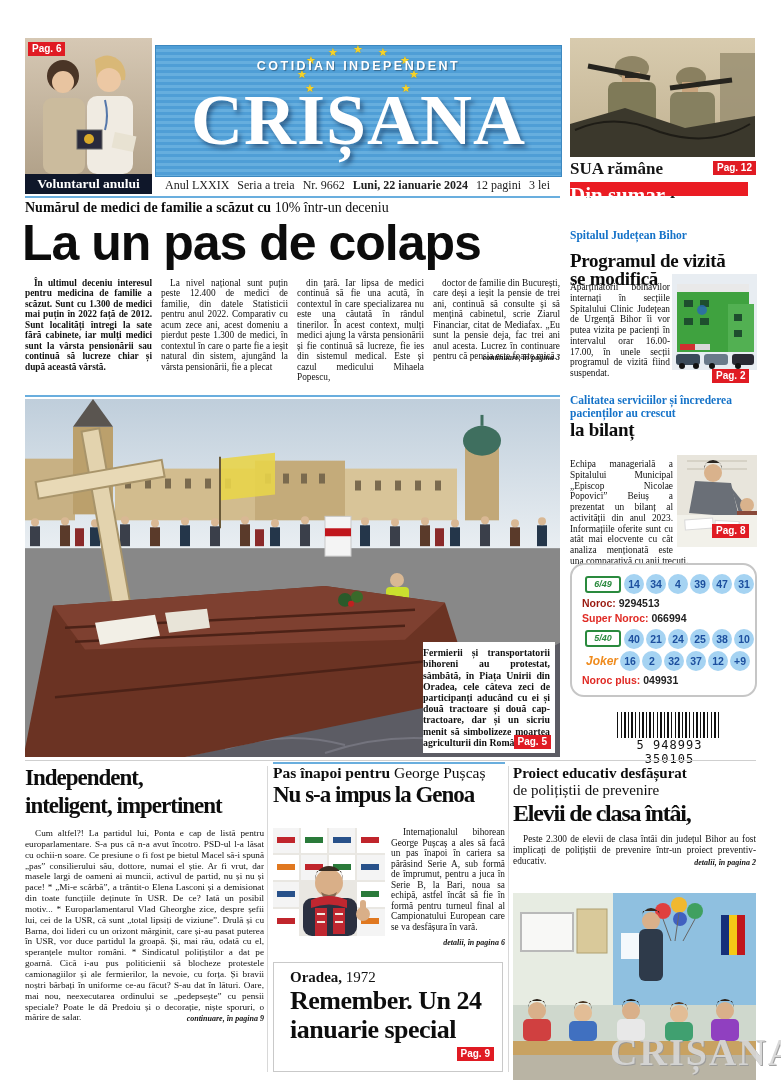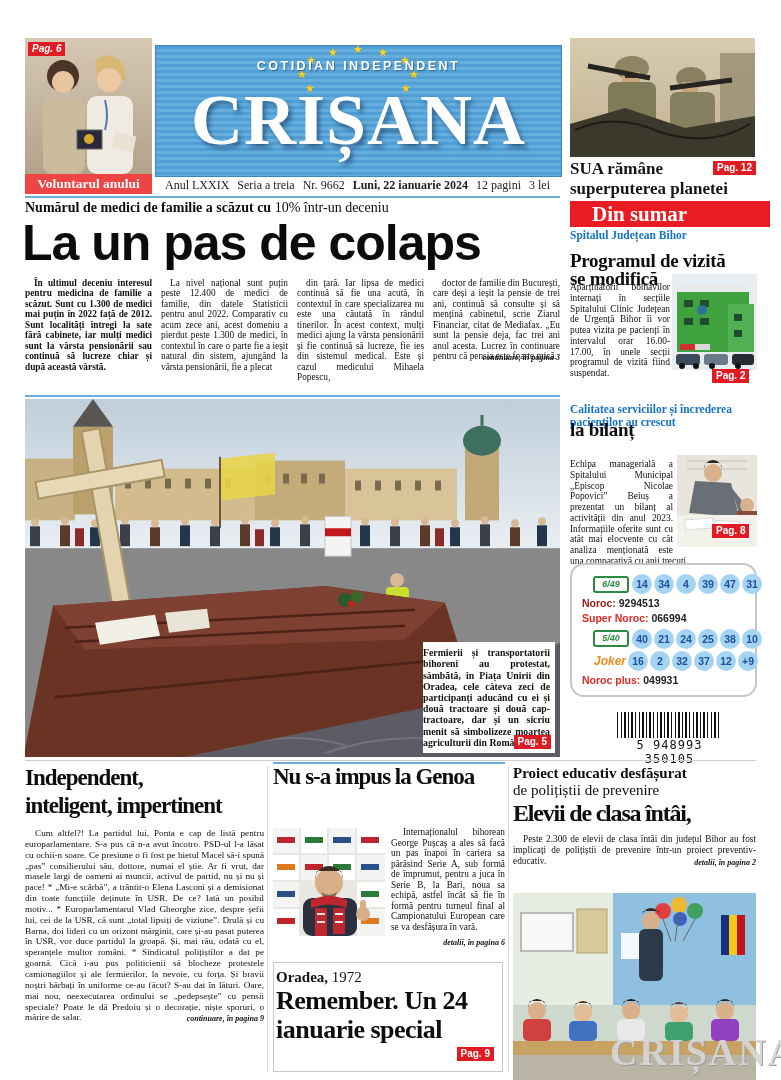--- a/index.html
+++ b/index.html
@@ -3,44 +3,44 @@
 <meta charset="utf-8">
 <style>
   html,body{margin:0;padding:0;background:#777;}
   #page{position:relative;width:781px;height:1080px;background:#fff;overflow:hidden;
         font-family:"Liberation Serif",serif;color:#111;}
   .abs{position:absolute;}
   .badge{display:inline-block;background:#e01b23;color:#fff;
          font:bold 10px/14px "Liberation Sans",sans-serif;padding:0 4px;white-space:nowrap;}
   
   #women-photo{left:25px;top:38px;width:127px;height:136px;}
-  #badge-pag6{left:28px;top:42px;z-index:5;font-style:italic;}
-  #volunteer{left:25px;top:174px;width:127px;height:20px;background:#ef4444;color:#fff;
+  #badge-pag6{left:28px;top:42px;z-index:5;}
+  #volunteer{left:25px;top:174px;width:127px;height:20px;background:#0f172a;color:#fff;
              font:bold 13.5px/20px "Liberation Serif",serif;text-align:center;}
   #masthead{left:155px;top:45px;width:405px;height:130px;
             background:repeating-linear-gradient(180deg,#4f9ed6 0 3px,#66aede 3px 6px);
             border:1px solid #3c88c0;}
   #tagline{position:absolute;left:0;right:0;top:13px;text-align:center;color:#fff;
            font:bold 12.5px "Liberation Sans",sans-serif;letter-spacing:2.5px;
            text-shadow:1px 1px 1px rgba(0,0,0,.35);}
   #mast-title{position:absolute;left:0;right:0;top:30px;text-align:center;color:#fff;
               font:bold 72px/88px "Liberation Serif",serif;letter-spacing:1px;
               text-shadow:3px 4px 4px rgba(15,40,75,.5);}
   .star{position:absolute;color:#f6d32b;font-size:11px;text-shadow:0 0 1px #a88a10;}
   #infobar{left:155px;top:176px;width:405px;height:19px;display:flex;align-items:center;
            justify-content:space-between;padding:0 10px;box-sizing:border-box;
            font:12px "Liberation Serif",serif;color:#222;text-align:center;}
   #infobar .b{font-weight:bold;}
   .bluerule{background:#69aede;height:2px;}
   
   #soldiers-photo{left:570px;top:38px;width:185px;height:119px;}
   #sua{left:570px;top:159px;width:186px;font:bold 17px/20px "Liberation Serif",serif;color:#151515;}
   #badge-pag12{position:absolute;right:0;top:2px;}
-  #din-sumar{left:570px;top:201px;width:178px;height:26px;background:#ea1c23;color:#fff;
-             font:bold 21px/26px "Liberation Serif",serif;padding-left:22px;}
+  #din-sumar{left:570px;top:182px;width:178px;height:14px;background:#ea1c23;color:#fff;
+             font:bold 21px/26px "Liberation Serif",serif;padding-left:0;}
   
   #lead-kicker{left:25px;top:200px;width:535px;font:14px "Liberation Serif",serif;color:#0d0d0d;}
   #lead-kicker .b{font-weight:bold;}
   #lead-headline{left:22px;top:214px;width:540px;color:#0c0c0c;
                  font:bold 50px/58px "Liberation Sans",sans-serif;letter-spacing:-1px;}
   #lead-cols{left:25px;top:278px;width:535px;height:118px;display:flex;gap:9px;}
   #lead-cols .col{flex:1;font:9.3px/10.45px "Liberation Serif",serif;text-align:justify;}
   #lead-cols .col p{margin:0;text-indent:9px;}
   #lead-cols .col.bold{font-weight:bold;}
   .contline{text-align:right;font:bold italic 8px/9px "Liberation Serif",serif;margin-top:-9px;}
@@ -51,21 +51,21 @@
            font:bold 9.8px/11.2px "Liberation Serif",serif;text-align:justify;}
   #badge-pag5{position:absolute;right:4px;bottom:4px;}
   
   #sidebar{left:570px;top:229px;width:187px;height:330px;}
   .kick{font:bold 11.5px/12.5px "Liberation Serif",serif;color:#1472c8;}
   .sbtitle{font:bold 19px/18px "Liberation Serif",serif;color:#0d0d0d;letter-spacing:-0.3px;}
   .sbbody{font:9.4px/10.75px "Liberation Serif",serif;text-align:justify;}
   
   #lottery{left:570px;top:563px;width:187px;height:134px;border:2px solid #c6c6c6;
            border-radius:14px;box-sizing:border-box;padding:7px 5px 0 5px;background:#fff;}
-  .lotrow{white-space:nowrap;margin:2px 16px;}
+  .lotrow{white-space:nowrap;margin:2px 8px;}
   .ball{display:inline-block;width:20px;height:20px;border-radius:50%;background:#a5d3f2;
         color:#1c4f9e;font:bold 10.5px/20px "Liberation Sans",sans-serif;text-align:center;
         margin:0 1px;vertical-align:middle;}
   .lotlogo{display:inline-block;width:32px;height:13px;border:2px solid #2a8a3e;border-radius:3px;
            color:#2a8a3e;font:bold italic 9px/13px "Liberation Sans",sans-serif;text-align:center;
            background:#fff;vertical-align:middle;margin-right:2px;}
   .jokerlogo{display:inline-block;width:34px;color:#ef8b1d;font:bold italic 12px/20px "Liberation Sans",sans-serif;
              text-align:center;vertical-align:middle;margin-right:0;}
   .lotline{font:bold 10.5px/15px "Liberation Sans",sans-serif;margin-left:5px;color:#222;}
   .maroon{color:#9a1a10;} .redlab{color:#e02a24;}
@@ -84,21 +84,21 @@
   #sports{left:273px;top:764px;width:232px;}
   #sports .kick2{font:15.5px/18px "Liberation Serif",serif;color:#0d0d0d;}
   #sports .kick2 .b{font-weight:bold;}
   #sports .title{font:bold 23px/26px "Liberation Serif",serif;letter-spacing:-1px;color:#0d0d0d;}
   #sports-photo{left:273px;top:828px;width:112px;height:108px;}
   #sports-body{left:391px;top:827px;width:114px;font:9.3px/10.55px "Liberation Serif",serif;text-align:justify;}
   #sports-body p{margin:0;text-indent:12px;}
   #sports-details{left:391px;top:938px;width:114px;text-align:right;
                   font:bold italic 8px "Liberation Serif",serif;}
   #remember{left:273px;top:962px;width:230px;height:110px;border:1px solid #c9c9c9;
-            box-sizing:border-box;padding:5px 2px;}
+            box-sizing:border-box;padding:5px 16px;}
   #remember .kick2{font:15px/18px "Liberation Serif",serif;}
   #remember .kick2 .b{font-weight:bold;}
   #remember .title{font:bold 26px/29px "Liberation Serif",serif;letter-spacing:-0.5px;color:#0d0d0d;}
   #badge-pag9{position:absolute;right:8px;bottom:10px;}
   #education{left:513px;top:764px;width:243px;}
   #education .kickb{font:bold 15px/18px "Liberation Serif",serif;color:#0d0d0d;}
   #education .kickr{font:15px/17px "Liberation Serif",serif;color:#0d0d0d;}
   #education .title{font:bold 24px/28px "Liberation Serif",serif;letter-spacing:-1.2px;color:#0d0d0d;}
   #education .body{margin-top:7px;font:9.3px/11px "Liberation Serif",serif;text-align:justify;}
   #education .body p{margin:0;text-indent:10px;}
@@ -364,21 +364,21 @@
             <rect x="60" y="80" width="22" height="11" rx="3" fill="#2a2a34"></rect>
             <circle cx="10" cy="92" r="3" fill="#111"></circle>
             <circle cx="24" cy="92" r="3" fill="#111"></circle>
             <circle cx="40" cy="92" r="3" fill="#111"></circle>
             <circle cx="66" cy="92" r="3" fill="#111"></circle>
           </g>
       </svg>
     </div>
     <span class="abs badge" style="left:142px;top:140px;">Pag. 2</span>
 
-    <div class="abs kick" style="left:0;top:174px;">
+    <div class="abs kick" style="left:0;top:165px;">
       <div>Calitatea serviciilor și încrederea</div>
       <div>pacienților au crescut</div>
     </div>
     <div class="abs sbtitle" style="left:0;top:192px;">
       <div>la bilanț</div>
     </div>
     <div class="abs sbbody" style="left:0;top:230px;width:187px;">
       <span style="float:right;margin:-4px 0 2px 4px;">
         <svg width="80" height="92" viewBox="0 0 80 92" preserveAspectRatio="none">
           <rect width="80" height="92" fill="#e8e5dc"></rect>
@@ -435,20 +435,23 @@
       <div>Independent,</div>
       <div>inteligent, impertinent</div>
     </div>
     <div class="body">
       <p>Cum altfel?! La partidul lui, Ponta e cap de listă pentru europarlamentare. S-a pus că n-a avut încotro. PSD-ul l-a lăsat cu ochii-n soare. Ce presiune o fi fost pe bietul Macel să-i spună „pas” consilierului său, dottore, numai el știe. Ar fi vrut, dar masele largi de oameni ai muncii, activul de partid, nu și nu și pace! * „Mi-e scârbă”, a trântit-o Elena Lasconi și a demisionat din toate funcțiile deținute în USR. De ce? Iată un posibil motiv... * Europarlamentarul Vlad Gheorghe zice, despre șefii lui, cei de la USR, că sunt „total lipsiți de viziune”. Drulă și cu Barna, doi lideri cu un orizont mărginit, care și-au pasat puterea în USR, vor duce partidul la groapă. Și, mai rău, odată cu el, speranțele multor români. * Sindicatul polițiștilor a dat pe goarnă. Cică i-au pus politicienii să blocheze protestele camionagiilor și ale fermierilor, la nevoie, cu forța. Și bravii noștri bărbați în uniforme ce-au făcut? S-au dat în lături. Oare, mai nou, neexecutarea ordinului se „pedepsește” cu pensii speciale? Poate le dă Predoiu și o decorație, niște sporuri, o mărire de salar.</p>
       <div class="contline">continuare, în pagina 9</div>
     </div>
   </div>
 
   <div class="abs" id="sports">
+    <div class="kick2">
+      <span class="b">Pas înapoi pentru</span><span> George Pușcaș</span>
+    </div>
     <div class="title">Nu s-a impus la Genoa</div>
   </div>
   <div class="abs" id="sports-photo">
     <svg width="112" height="108" viewBox="0 0 112 108" preserveAspectRatio="none">
       <rect width="112" height="108" fill="#e9e7e2"></rect>
       <g>
         <rect x="0" y="0" width="26" height="25" fill="#f4f4f4"></rect>
           <rect x="4" y="9" width="18" height="6" fill="#c0252c"></rect>
         <rect x="28" y="0" width="26" height="25" fill="#fff"></rect>
           <rect x="32" y="9" width="18" height="6" fill="#2a7a3a"></rect>

